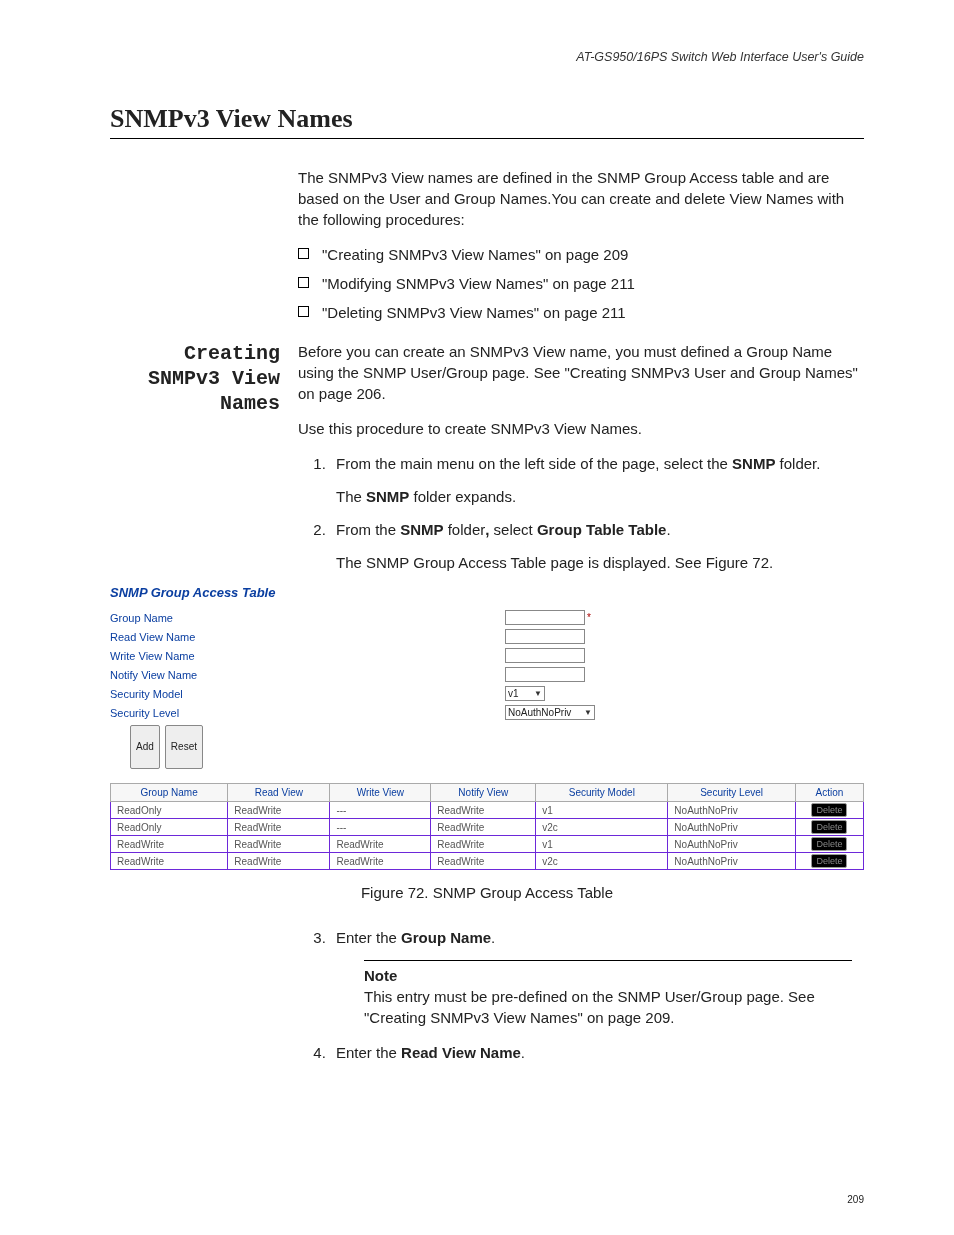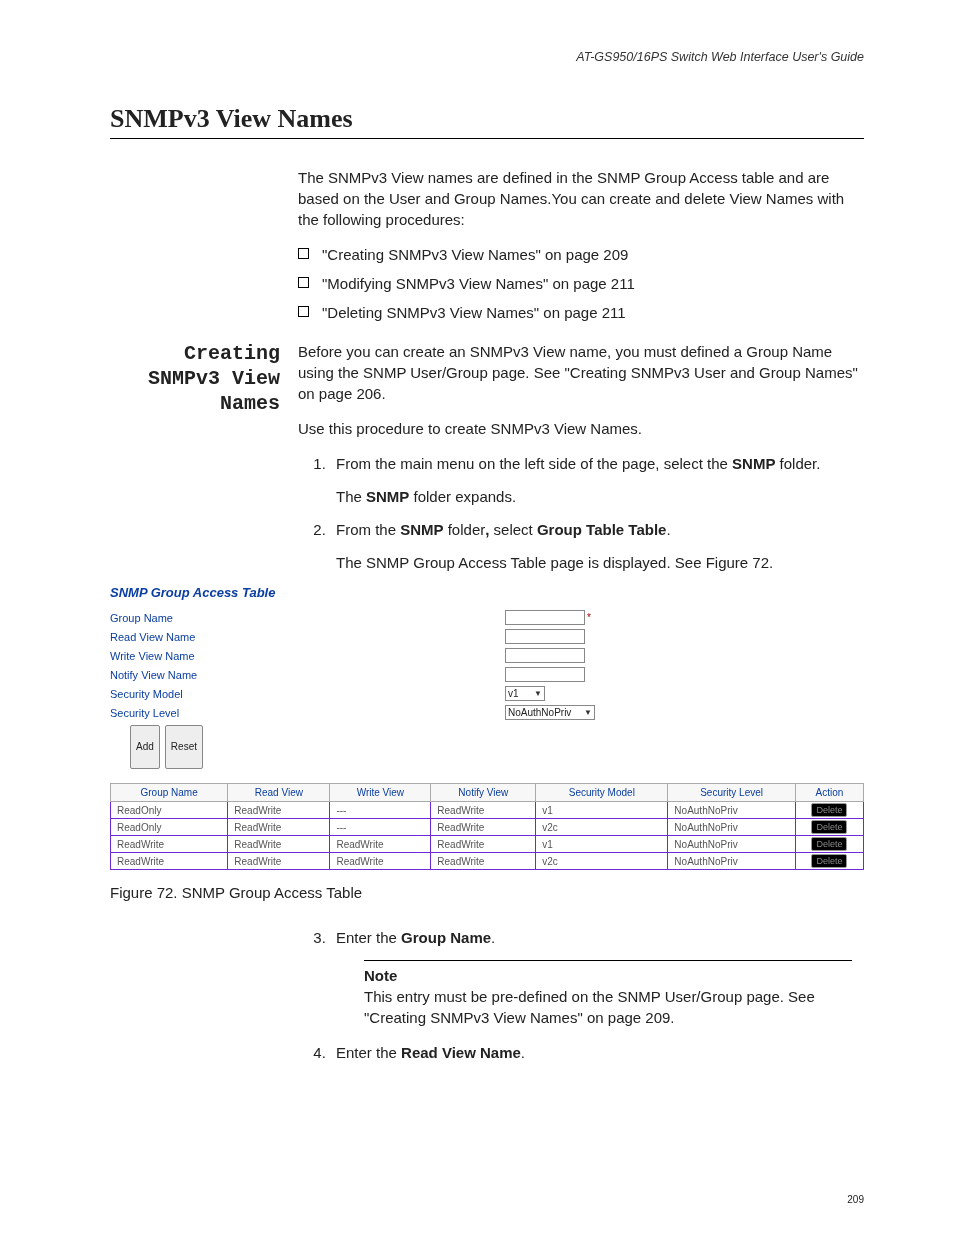--- a/index.html
+++ b/index.html
@@ -168,20 +168,21 @@
     display: inline-block;
     border: 1px solid #999;
     background: #000000;
     color: #888;
     font-size: 9px;
     padding: 0 4px;
     line-height: 12px;
     border-radius: 2px;
   }
   .fig-caption {
+    text-align: center;
     font-size: 15px;
     margin: 14px 0 14px 0;
   }
   .note-block {
     margin-left: 28px;
     margin-bottom: 14px;
   }
   .note-rule {
     border-top: 1px solid #000;
     margin-bottom: 4px;

